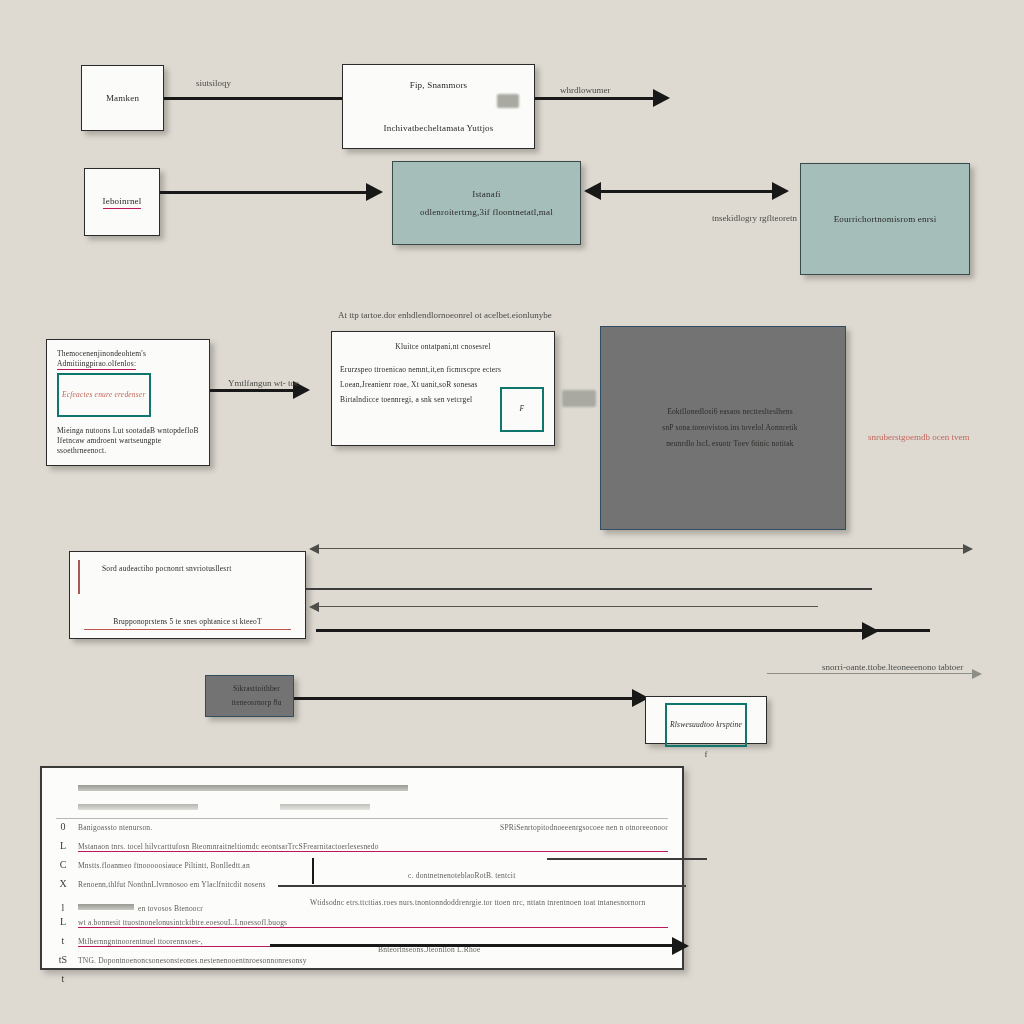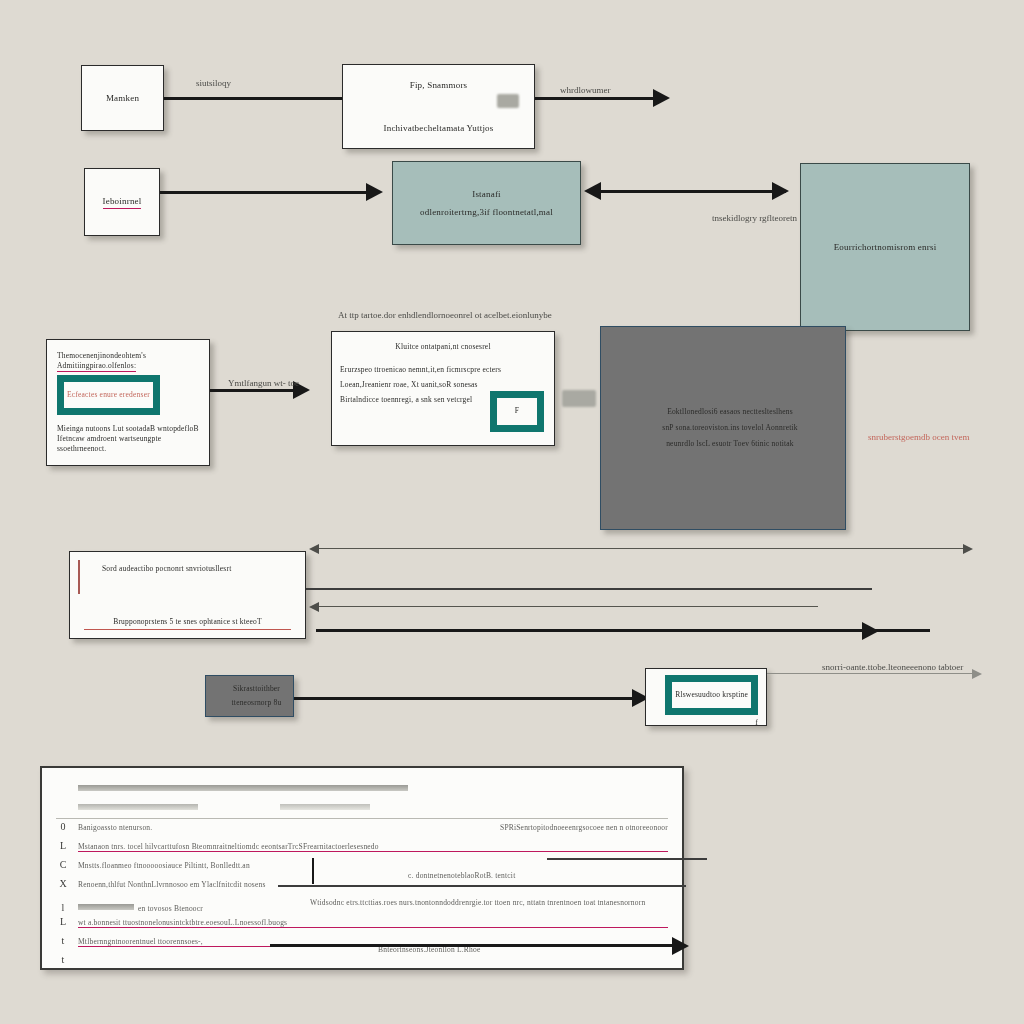--- a/index.html
+++ b/index.html
@@ -40,21 +40,21 @@
     white-space:nowrap;
   }
   .txt.wrap{white-space:normal;}
   .txt.grey{color:#5d5d5a;}
   .txt.red{color:#c3675c;}
   .txt.small{font-size:9px;}
   .txt.tiny{font-size:7.5px;}
 
   .uline{ border-bottom:1px solid #be185d; }
   .redline{ border-bottom:1.6px solid #c0564f; padding-bottom:2px;}
-  .boxed{ border:7px solid #0f766e; padding:8px 3px; }
+  .boxed{ border:2px solid #0f766e; padding:15px 3px;font-style:italic; }
 
   
   .edgelabel{
     position:absolute;
     color:#4a4a47;
     font-size:9px;
     filter:blur(.4px);
     white-space:nowrap;
   }
 
@@ -158,21 +158,21 @@
   <div class="node sage" style="left:392px;top:161px;width:189px;height:84px;">
     <span class="txt small">Istanafi</span>
     <span class="txt small" style="margin-top:5px;">odlenroitertrng,3if floontnetatl,mal</span>
   </div>
 
   <div class="line h" style="left:600px;top:190px;width:186px;"></div>
   <div class="arrowL" style="left:584px;top:182px;"></div>
   <div class="arrowR" style="left:772px;top:182px;"></div>
   <div class="edgelabel" style="left:712px;top:213px;">tnsekidlogry  rgflteoretn</div>
 
-  <div class="node sage" style="left:800px;top:163px;width:170px;height:168px;">
+  <div class="node sage" style="left:800px;top:163px;width:170px;height:112px;">
     <span class="txt small">Eourrichortnomisrom enrsi</span>
   </div>
 
   <div class="edgelabel" style="left:338px;top:310px;">At ttp tartoe.dor enhdlendlornoeonrel ot acelbet.eionlunybe</div>
 
   <div class="node white" style="left:46px;top:328px;width:164px;height:127px;align-items:flex-start;padding:8px 10px;margin-top:11px;">
     <span class="txt tiny">Themocenenjinondeohtem's</span>
     <span class="txt tiny uline">Admitiingpirao.olfenlos:</span>
     <span class="txt tiny boxed red" style="margin-top:3px;">Ecfeactes enure eredenser</span>
     <span class="txt tiny wrap" style="margin-top:9px;text-align:left;">Mieinga nutoons Lut sootadaB wntopdefloB Ifetncaw amdroent wartseungpte ssoethrneenoct.</span>
@@ -219,21 +219,21 @@
   <div class="arrowR" style="left:862px;top:622px;"></div>
 
   <div class="node blue" style="left:205px;top:675px;width:89px;height:42px;">
     <span class="txt tiny">Sikrasttoithber</span>
     <span class="txt tiny" style="margin-top:4px;">tteneosrnorp  8u</span>
   </div>
 
   <div class="line h" style="left:294px;top:697px;width:340px;"></div>
   <div class="arrowR" style="left:632px;top:689px;"></div>
 
-  <div class="node white" style="left:645px;top:668px;width:122px;height:58px;align-items:flex-end;justify-content:flex-start;padding:6px 8px;">
+  <div class="node white" style="left:645px;top:696px;width:122px;height:48px;align-items:center;justify-content:flex-start;padding:6px 8px;">
     <span class="txt tiny boxed">Rlswesuudtoo krsptine</span>
     <span class="txt tiny" style="margin-top:3px;">f</span>
   </div>
 
   <div class="line hair" style="left:767px;top:673px;width:212px;background:#8e8e88;"></div>
   <div class="arrowR sm" style="left:972px;top:669px;border-left-color:#8e8e88;"></div>
   <div class="edgelabel" style="left:822px;top:662px;">snorri-oante.ttobe.lteoneeenono tabtoer</div>
 
   <div id="panel">
 
@@ -300,20 +300,26 @@
     </div>
 
     <div class="panel-row">
       <span class="idx">t</span>
       <span class="body">
         <span class="txt tiny grey uline">Mtlbernngntnoorentnuel ttoorennsoes-,</span>
         <span class="txt tiny grey" style="position:absolute;left:300px;top:8px;">Bnteortnseons.Jteonllon  L.Rhoe</span>
       </span>
     </div>
 
+    <div class="panel-row">
+      <span class="idx">tS</span>
+      <span class="body">
+        <span class="txt tiny grey">TNG. Dopontnoenoncsonesonsteones.nestenenooentnroesonnonresonsy</span>
+      </span>
+    </div>
 
     <div class="panel-row">
       <span class="idx">t</span>
     </div>
 
     <div class="line thin" style="left:505px;top:90px;width:160px;"></div>
     <div class="line thin" style="left:236px;top:117px;width:408px;"></div>
     <div class="line v" style="left:270px;top:90px;width:2px;height:26px;"></div>
     <div class="line h" style="left:228px;top:176px;width:408px;"></div>
     <div class="arrowR" style="left:630px;top:169px;"></div>

